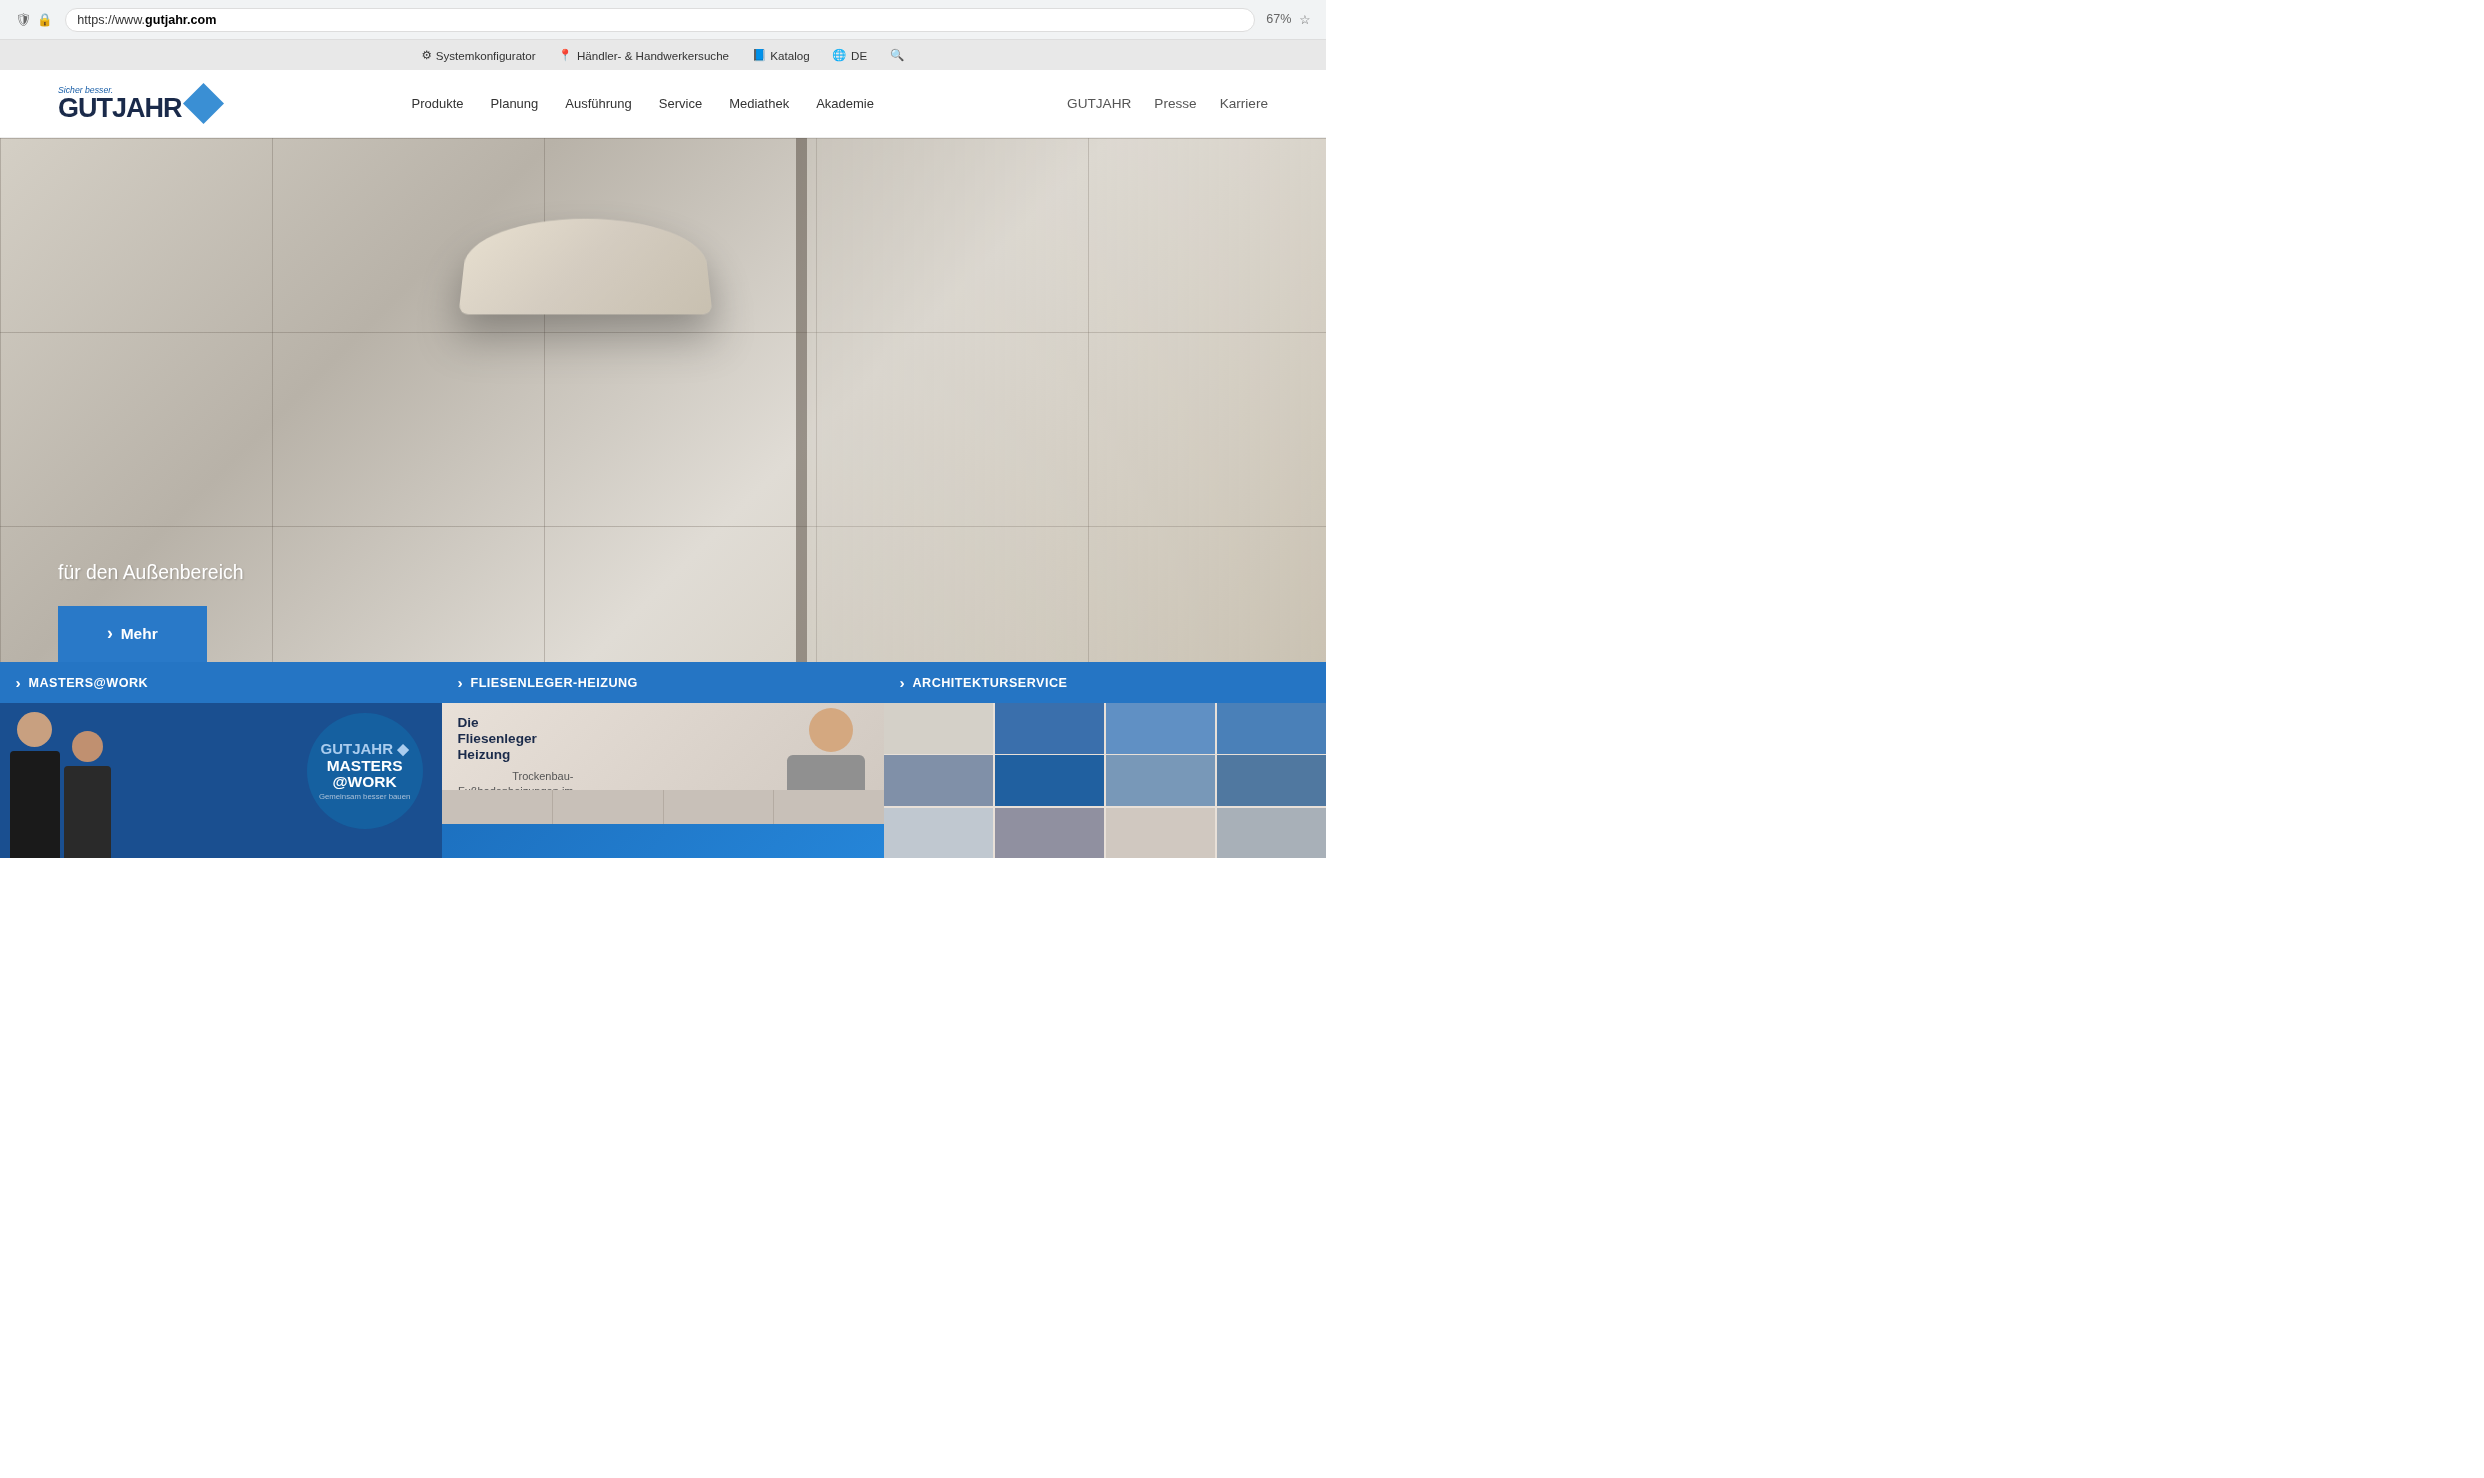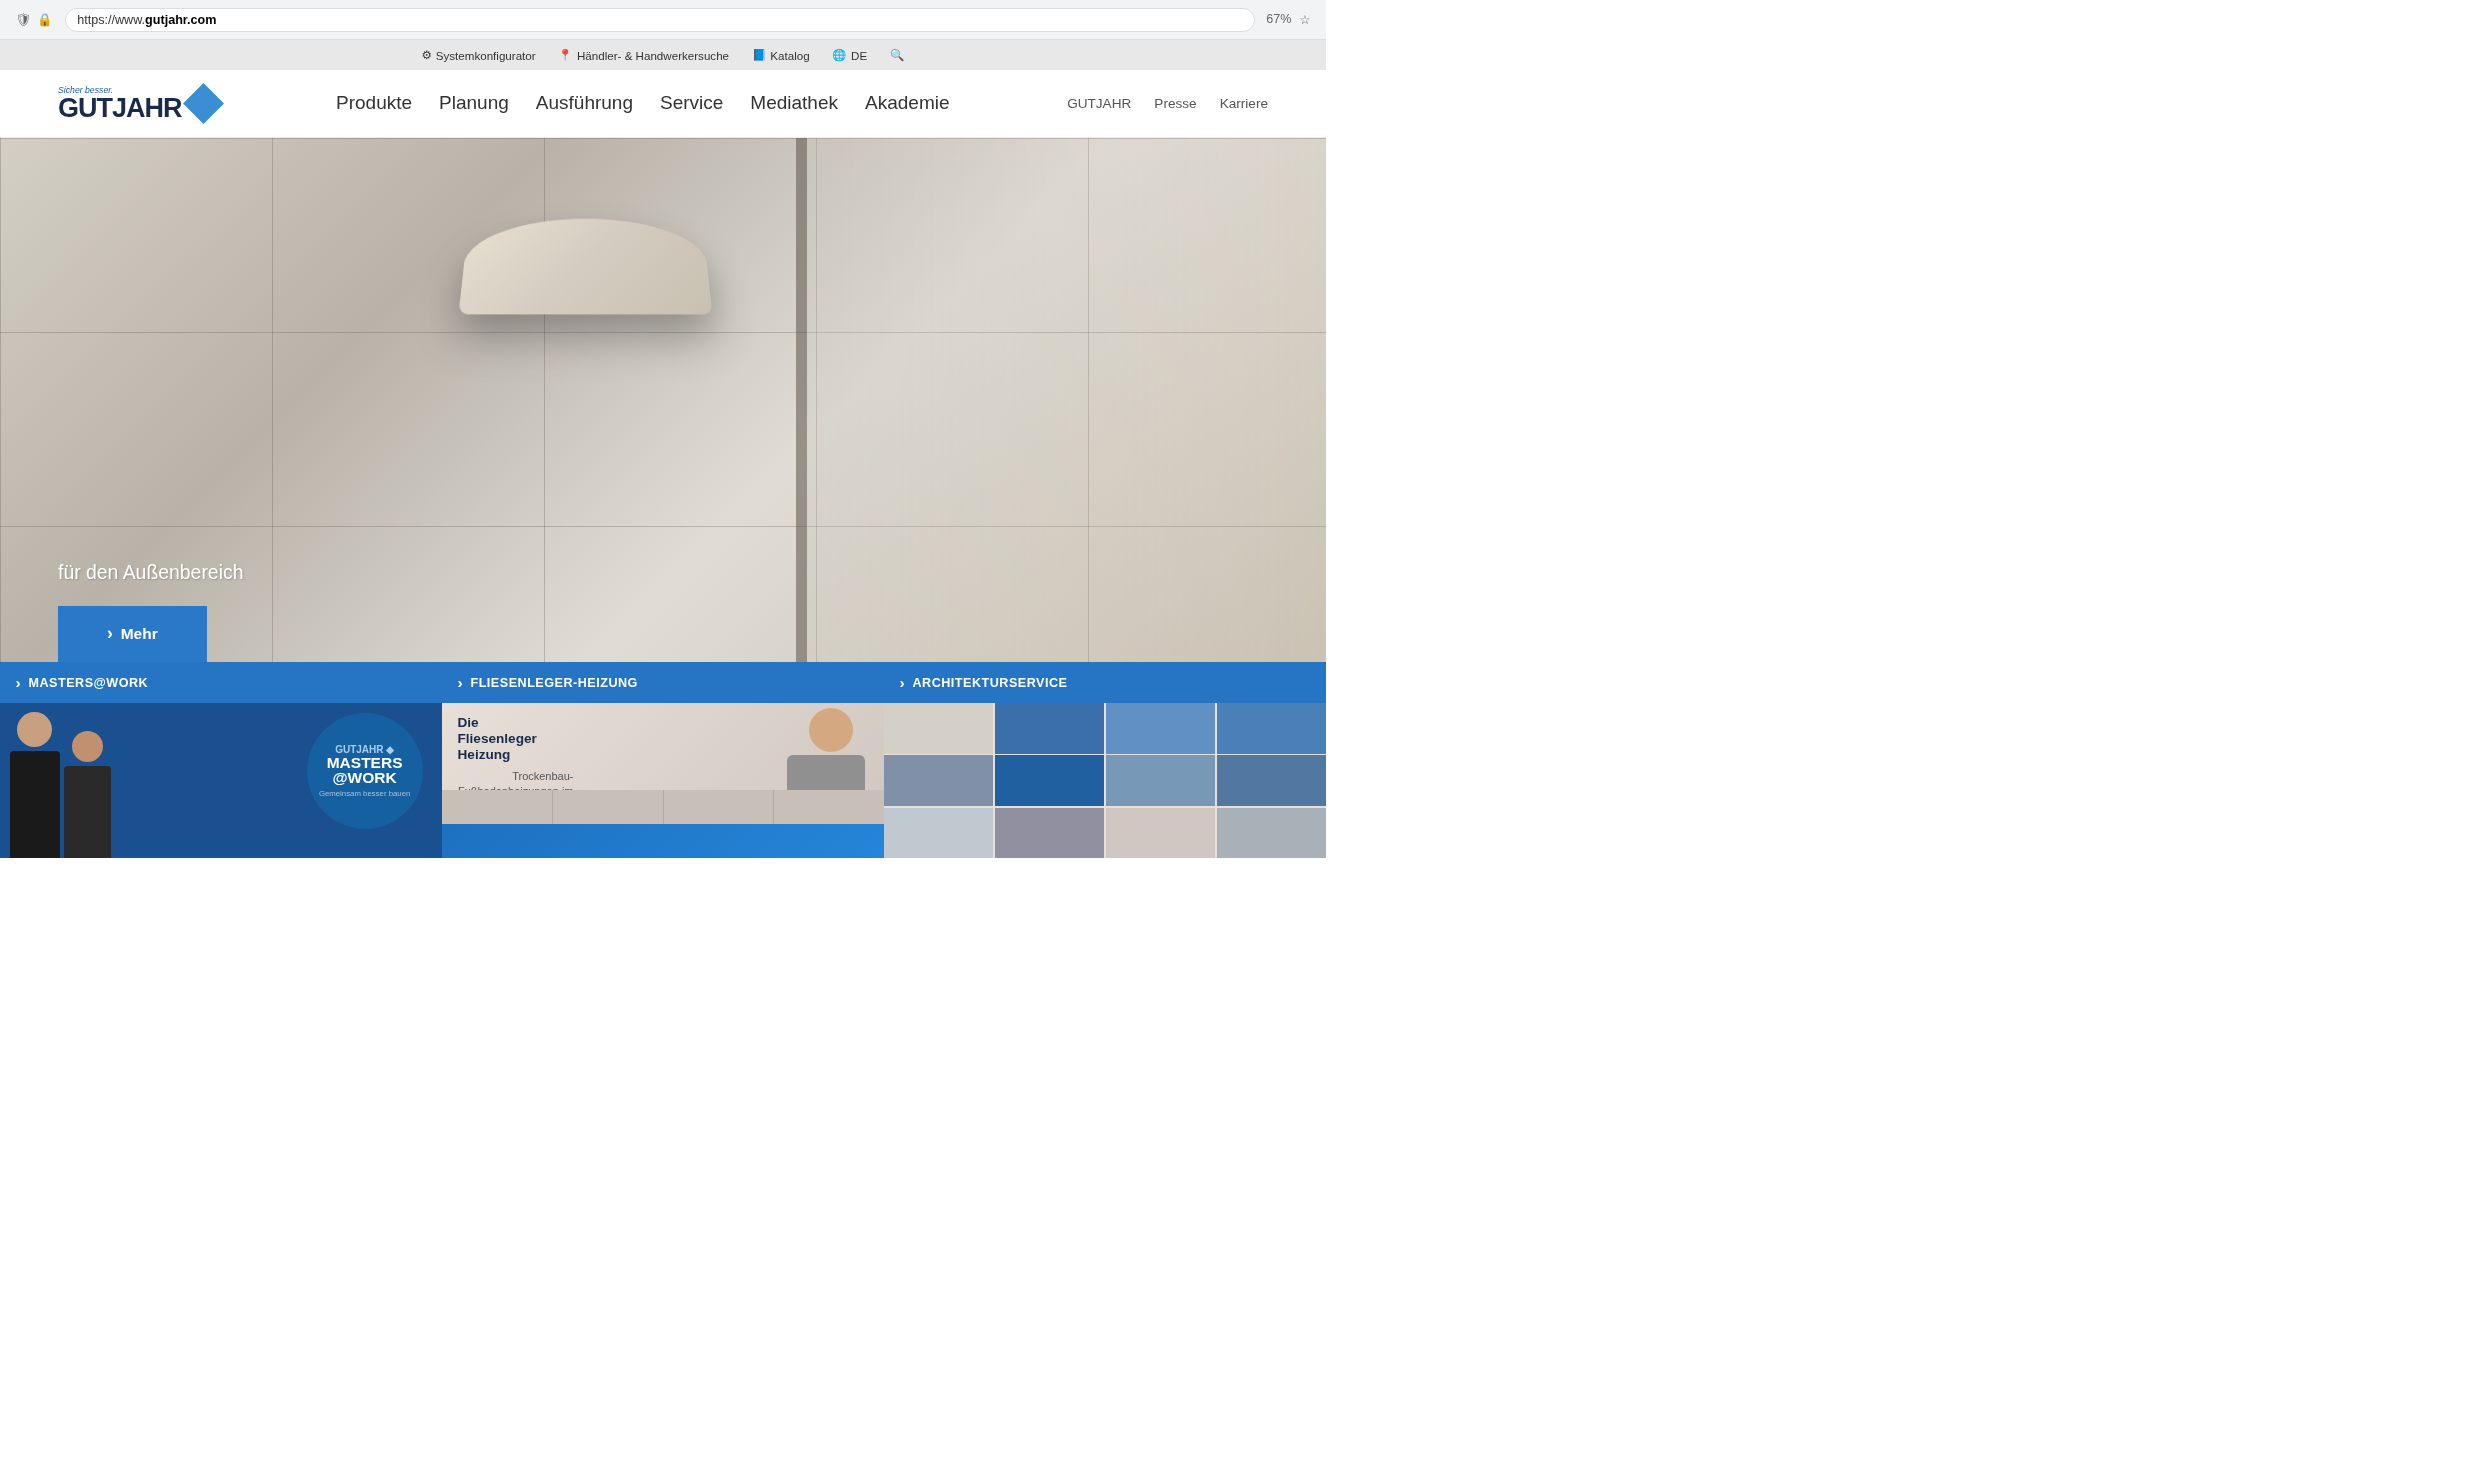--- a/index.html
+++ b/index.html
@@ -104,21 +104,21 @@
       flex-shrink: 0;
     }
     .nav-primary {
       display: flex;
       align-items: center;
       gap: 27px;
     }
     .nav-primary a {
       text-decoration: none;
       color: #333;
-      font-size: 19px;
+      font-size: 13px;
     }
     .nav-secondary {
       display: flex;
       align-items: center;
       gap: 23px;
     }
     .nav-secondary a {
       text-decoration: none;
       color: #555;
       font-size: 13.6px;
@@ -459,21 +459,21 @@
           <div class="person-head" style="width:35px;height:35px;background:#c8a080;border-radius:50%;margin-bottom:3.9px;"></div>
           <div class="person" style="width:50px;height:107px;background:#1a1a1a;border-radius:3.9px 3.9px 0 0;"></div>
         </div>
         <div style="display:flex;flex-direction:column;align-items:center;margin-top:19.4px;">
           <div class="person-head" style="width:31px;height:31px;background:#c09070;border-radius:50%;margin-bottom:3.9px;"></div>
           <div class="person" style="width:47px;height:92px;background:#2a2a2a;border-radius:3.9px 3.9px 0 0;"></div>
         </div>
       </div>
       <div class="masters-circle">
         <div style="display:flex;flex-direction:column;align-items:center;padding:9.7px;">
-          <div style="color:#aaccee;font-size:10px;font-weight:bold;margin-bottom:0;">GUTJAHR ◆</div>
+          <div style="color:#aaccee;font-size:15px;font-weight:bold;margin-bottom:0;">GUTJAHR ◆</div>
           <div class="masters-logo-text" style="font-size:15.5px;color:#fff;font-weight:900;">MASTERS</div>
           <div class="masters-logo-text" style="font-size:15.5px;color:#fff;font-weight:900;">@WORK</div>
           <div class="masters-subtitle-text" style="color:#aac0d8;font-size:7.8px;text-align:center;margin-top:2.9px;">Gemeinsam besser bauen</div>
         </div>
       </div>
     </div>
   </div>
 
   <div class="promo-card promo-card-2">
     <div class="card-header">

